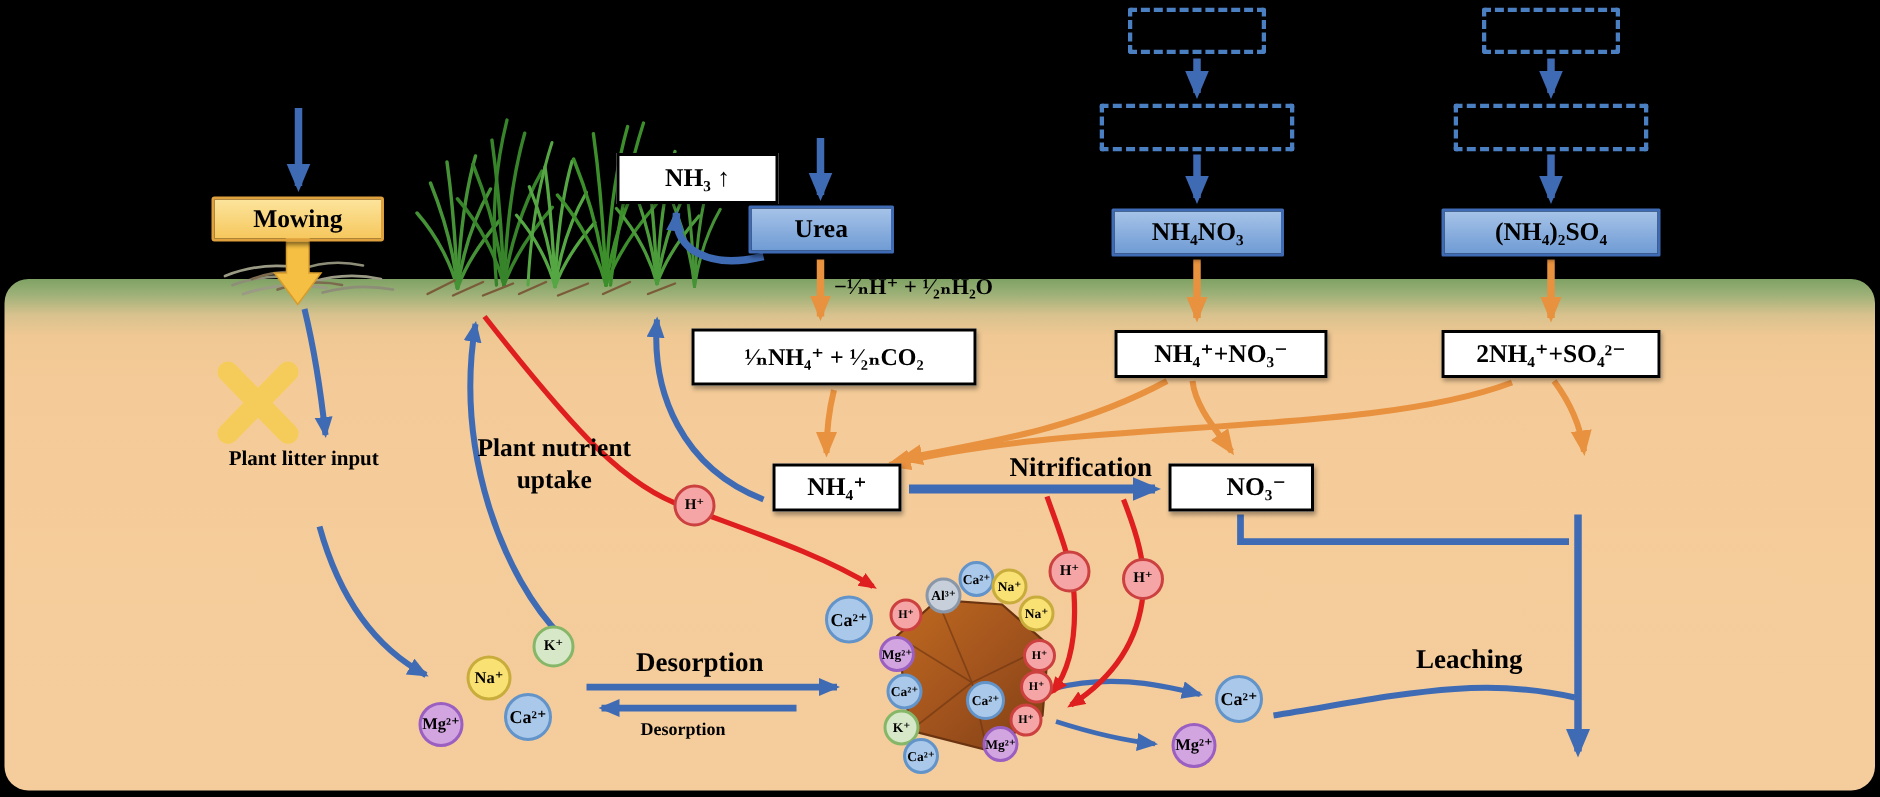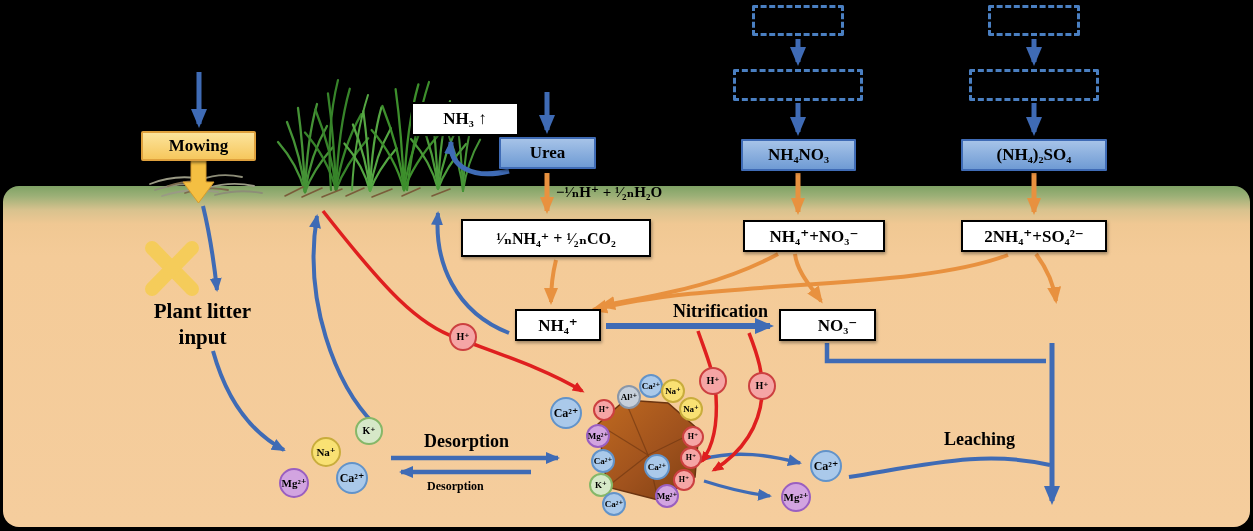--- a/index.html
+++ b/index.html
@@ -207,21 +207,22 @@
 
   <div class="lbl" style="left:556px;top:183px;font-size:15px;">−¹⁄ₙH⁺ + ¹⁄₂ₙH₂O</div>
   <div class="box white" style="left:461px;top:219px;width:190px;height:38px;font-size:16px;">¹⁄ₙNH₄⁺ + ¹⁄₂ₙCO₂</div>
   <div class="box white" style="left:727px;top:220px;width:142px;height:32px;margin-left:16px;">NH₄⁺+NO₃⁻</div>
   <div class="box white" style="left:961px;top:220px;width:146px;height:32px;">2NH₄⁺+SO₄²⁻</div>
 
   <div class="box white" style="left:515px;top:309px;width:86px;height:32px;">NH₄⁺</div>
   <div class="box white" style="left:779px;top:309px;width:97px;height:32px;padding-left:20px;">NO₃⁻</div>
 
   <div class="lbl" style="left:637px;top:300px;font-size:18px;margin-left:36px;">Nitrification</div>
-  <div class="lbl wrap" style="left:150px;top:298px;width:105px;font-size:21px;">Plant litter input</div>
+  <div class="lbl wrap" style="left:150px;top:298px;width:105px;font-size:14px;">Plant litter input</div>
+  <div class="lbl wrap" style="left:297px;top:288px;width:145px;font-size:17px;">Plant nutrient uptake</div>
   <div class="lbl" style="left:424px;top:430px;font-size:18px;">Desorption</div>
   <div class="lbl" style="left:427px;top:479px;font-size:12px;">Desorption</div>
   <div class="lbl" style="left:944px;top:428px;font-size:18px;">Leaching</div>
 
   <div id="ions">
       <div class="ion na" style="left: 311px; top: 437px; height: 30px; width: 30px; font-size: 11px;">Na⁺</div>
       <div class="ion k" style="left: 355px; top: 417px; height: 28px; width: 28px; font-size: 10px;">K⁺</div>
       <div class="ion ca" style="left: 336px; top: 462px; height: 32px; width: 32px; font-size: 12px;">Ca²⁺</div>
       <div class="ion mg" style="left: 279px; top: 468px; height: 30px; width: 30px; font-size: 11px;">Mg²⁺</div>
       <div class="ion h" style="left: 449px; top: 323px; height: 28px; width: 28px; font-size: 10px;">H⁺</div>

